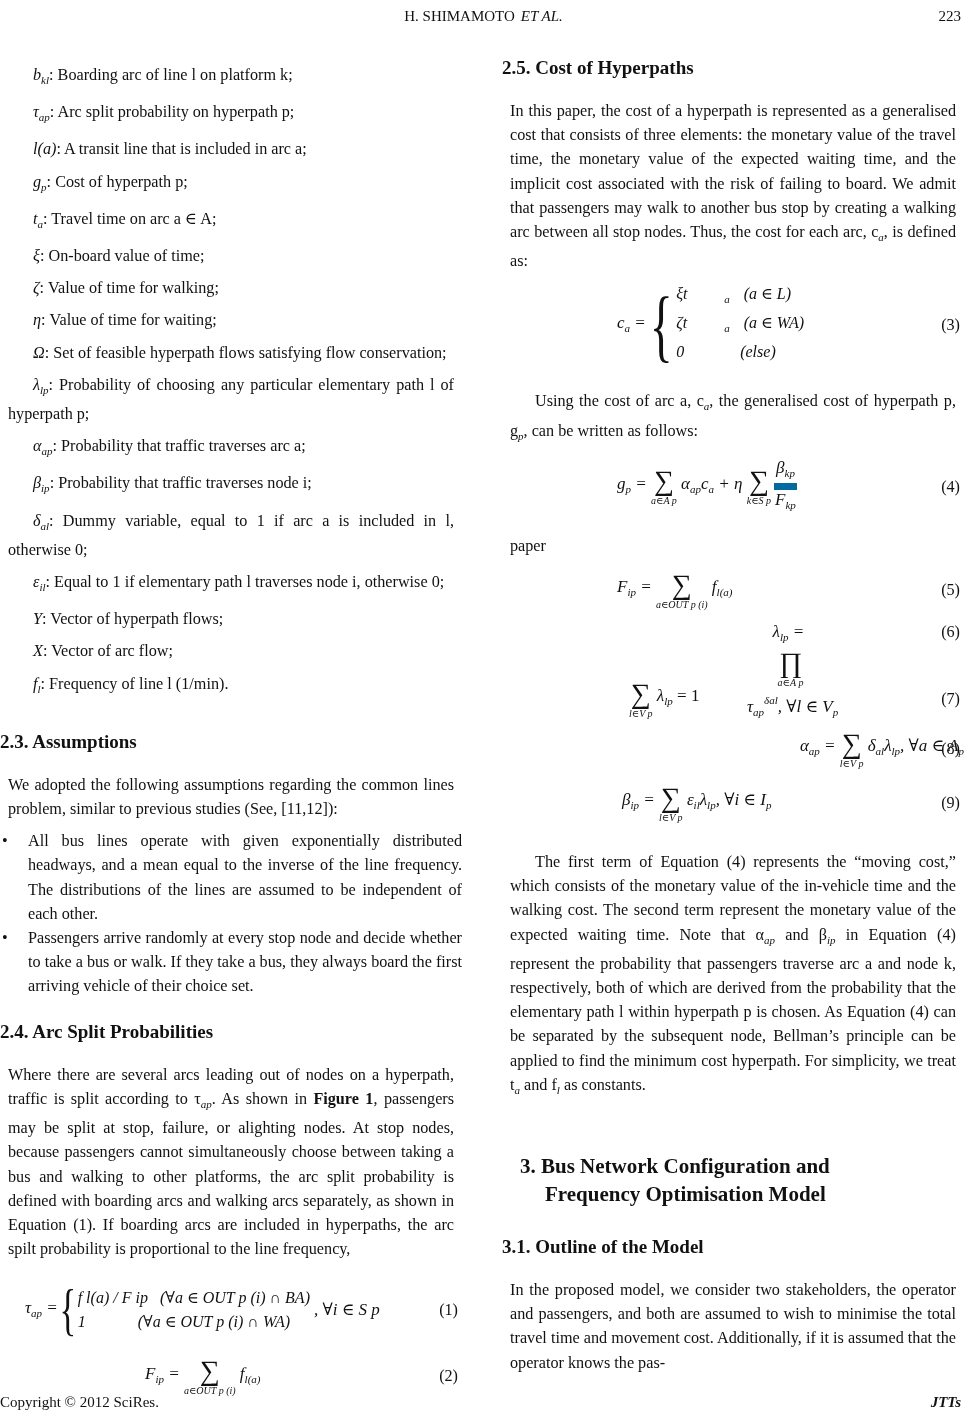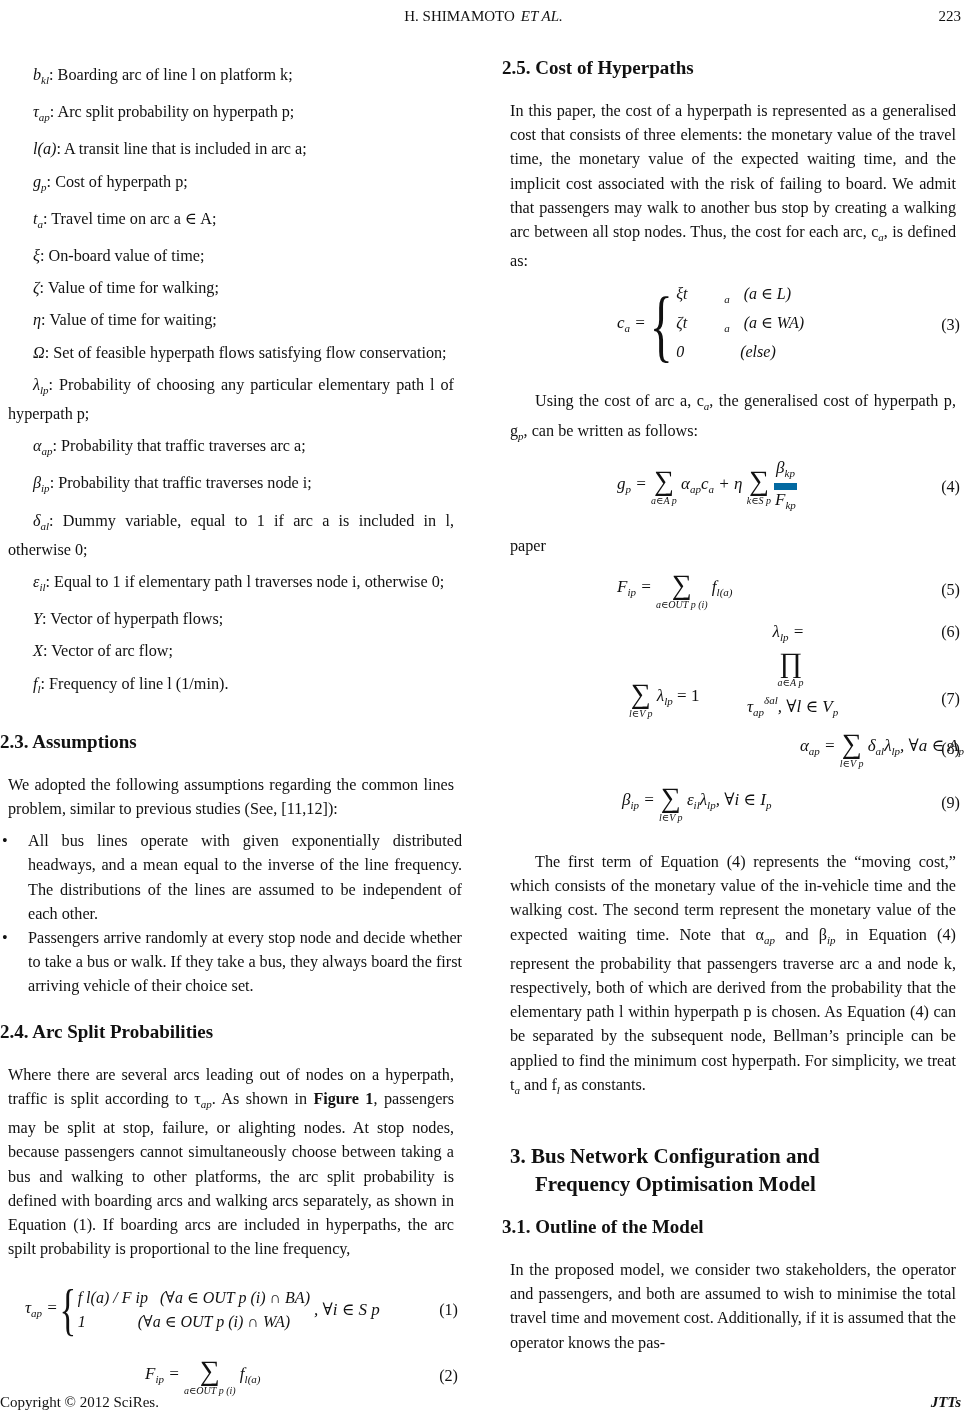--- a/index.html
+++ b/index.html
@@ -22,21 +22,21 @@
   .footer .journal { position: absolute; right: 6px; font-weight: bold; font-style: italic; }
 
   .col { position: absolute; top: 55px; }
   .col.left { left: 0; width: 462px; }
   .col.right { left: 502px; width: 462px; }
 
   p { margin: 8px; text-align: justify; }
   .indent { text-indent: 25px; }
   .sym { text-indent: 25px; }
   h2 { font-size: 19px; font-weight: bold; margin: 0; line-height: 26px; }
-  h1 { font-size: 21px; font-weight: bold; margin: 8px; line-height: 28px; }
+  h1 { font-size: 21px; font-weight: bold; margin: 18px; line-height: 28px; }
   h1 .l2 { display: block; padding-left: 25px; }
   ul { margin: 0; padding: 0; list-style: none; }
   ul li { position: relative; padding-left: 28px; text-align: justify; }
   ul li::before { content: "•"; position: absolute; left: 2px; top: 0; }
 
   .eq {
     position: relative; display: flex; align-items: center;
     font-style: italic; font-size: 17px;
   }
   .eq .num { position: absolute; right: 4px; font-style: normal; font-size: 16.2px; }

